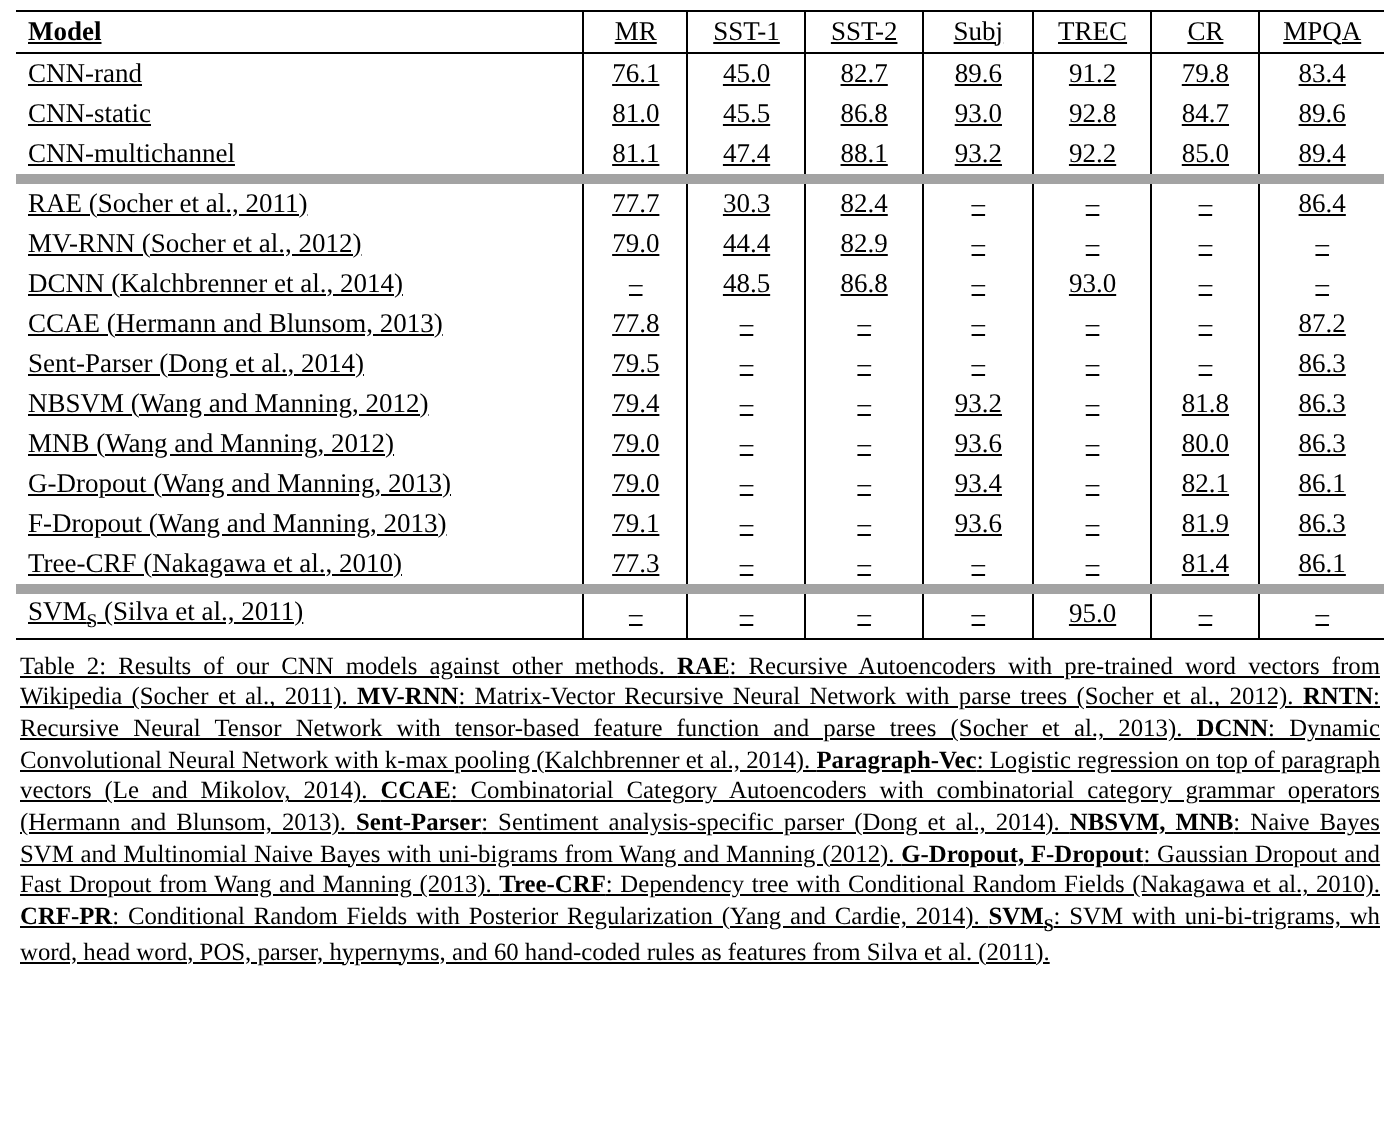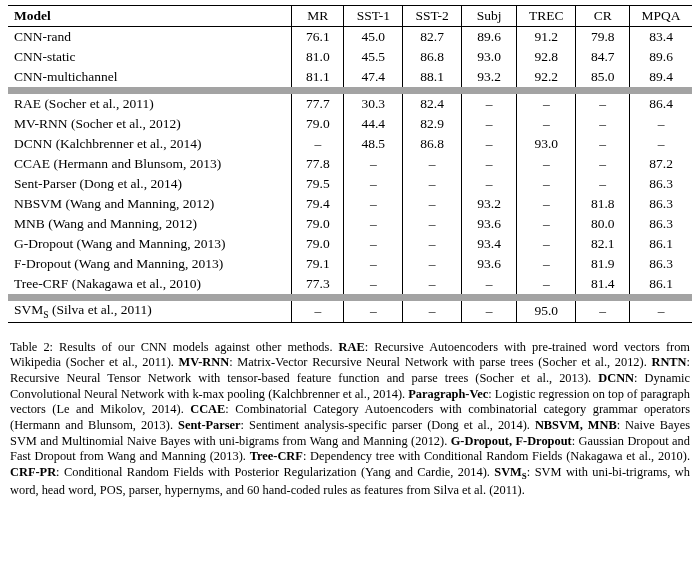--- a/index.html
+++ b/index.html
@@ -8,20 +8,21 @@
     background: #ffffff;
     color: #000000;
     font-family: "Liberation Serif", "DejaVu Serif", serif;
   }
   .page {
     width: 700px;
     height: 562px;
     box-sizing: border-box;
     padding: 5px 8px 0 8px;
     overflow: hidden;
+    text-decoration: underline;
   }
   table.results {
     width: 100%;
     border-collapse: collapse;
     table-layout: fixed;
     font-size: 13.5px;
     border-top: 1.6px solid #000;
     border-bottom: 1.6px solid #000;
   }
   table.results th,
@@ -41,27 +42,27 @@
     text-align: left;
     padding-left: 6px;
   }
   table.results thead tr {
     border-bottom: 1px solid #000;
   }
   table.results thead th:first-child {
     font-weight: bold;
   }
   table.results tr.group-start {
-    border-top: 7px solid #a3a3a3;
+    border-top: 5px solid #a3a3a3;
   }
   .best {
     font-weight: bold;
   }
   .caption {
-    margin: 17px 2px 0 2px;
+    margin: 6px 2px 0 2px;
     font-size: 12.4px;
     line-height: 1.26;
     text-align: justify;
   }
   .caption b { font-weight: bold; }
   sub { font-size: 0.72em; }
 </style>
 </head>
 <body>
 

